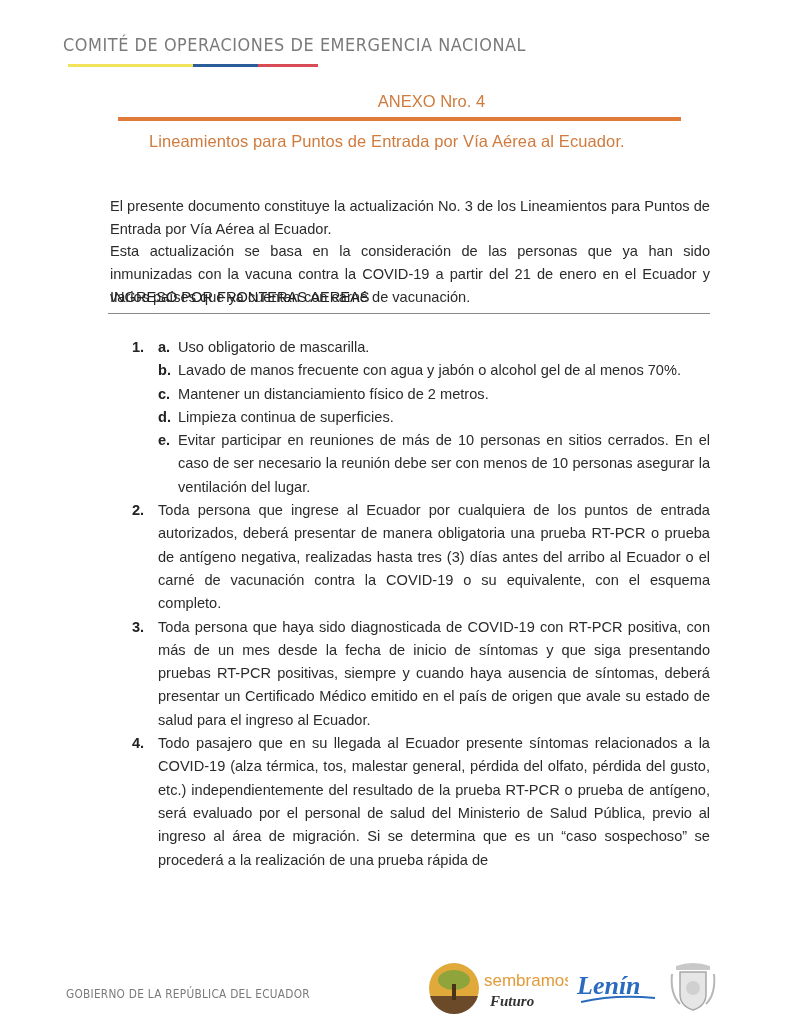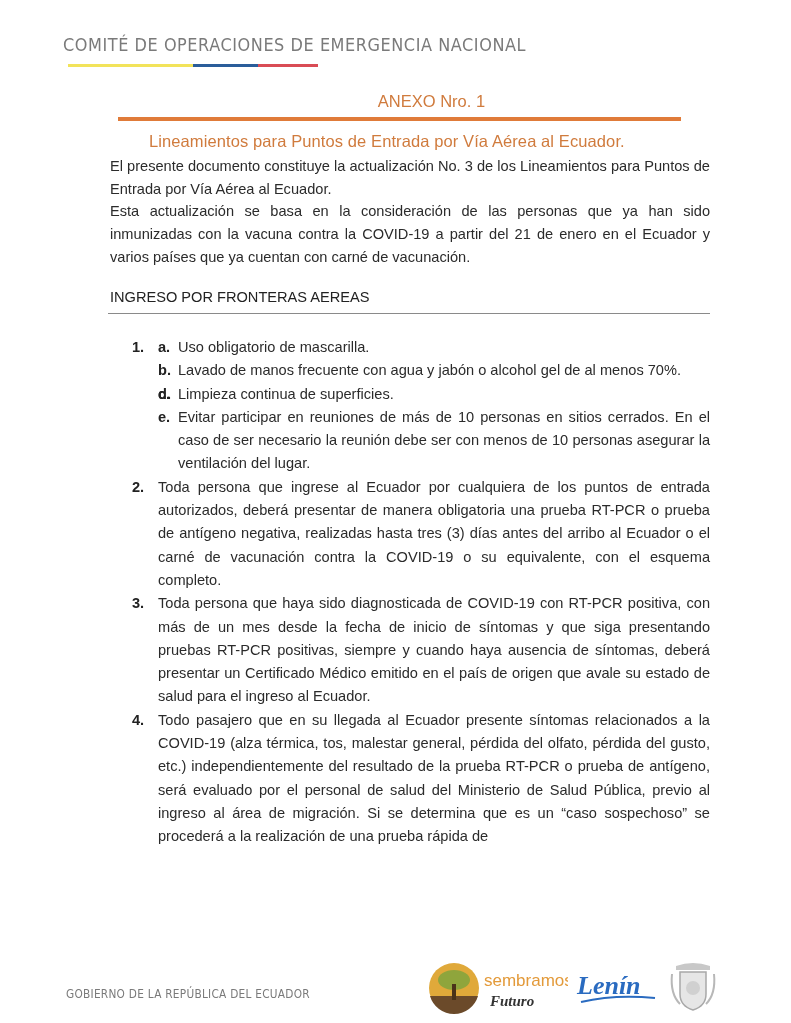--- a/index.html
+++ b/index.html
@@ -30,20 +30,21 @@
     }
     .annex-subtitle {
       position: absolute; left: 149px; top: 132px;
       font-size: 16.5px; color: #d07b3d; letter-spacing: 0.1px; white-space: nowrap;
     }
 
     .para {
       position: absolute; left: 110px; width: 600px;
       font-size: 14.6px; line-height: 23px; text-align: justify;
       text-align-last: left;
+      margin-top: 40px;
     }
     .para1 { top: 155px; }
     .para2 { top: 200px; }
 
     .section-heading {
       position: absolute; left: 110px; top: 289px;
       font-size: 14.6px; color: #222;
     }
     .section-rule {
       position: absolute; left: 108px; width: 602px; top: 313px;
@@ -75,21 +76,21 @@
     .logo-shield { position: absolute; left: 668px; top: 960px; width: 50px; height: 58px; }
   </style>
 </head>
 <body>
 
 <div class="header-title">COMITÉ DE OPERACIONES DE EMERGENCIA NACIONAL</div>
 <div class="flag-bar flag-yellow"></div>
 <div class="flag-bar flag-blue"></div>
 <div class="flag-bar flag-red"></div>
 
-<div class="annex-title">ANEXO Nro. 1</div>
+<div class="annex-title">ANEXO Nro. 4</div>
 <div class="orange-rule"></div>
 <div class="annex-subtitle">Lineamientos para Puntos de Entrada por Vía Aérea al Ecuador.</div>
 
 <div class="para para1">El presente documento constituye la actualización No. 3 de los Lineamientos para Puntos de Entrada por Vía Aérea al Ecuador.</div>
 <div class="para para2">Esta actualización se basa en la consideración de las personas que ya han sido inmunizadas con la vacuna contra la COVID-19 a partir del 21 de enero en el Ecuador y varios países que ya cuentan con carné de vacunación.</div>
 
 <div class="section-heading">INGRESO POR FRONTERAS AEREAS</div>
 <div class="section-rule"></div>
 
 <div class="list">
@@ -99,20 +100,21 @@
   <div class="sub">
     <span class="letter">a.</span>
     <span>Uso obligatorio de mascarilla.</span>
   </div>
   <div class="sub">
     <span class="letter">b.</span>
     <span>Lavado de manos frecuente con agua y jabón o alcohol gel de al menos 70%.</span>
   </div>
   <div class="sub">
     <span class="letter">c.</span>
+    <span>Mantener un distanciamiento físico de 2 metros.</span>
   </div>
   <div class="sub">
     <span class="letter">d.</span>
     <span>Limpieza continua de superficies.</span>
   </div>
   <div class="sub">
     <span class="letter">e.</span>
     <span>Evitar participar en reuniones de más de 10 personas en sitios cerrados. En el caso de ser necesario la reunión debe ser con menos de 10 personas asegurar la ventilación del lugar.</span>
   </div>
 

